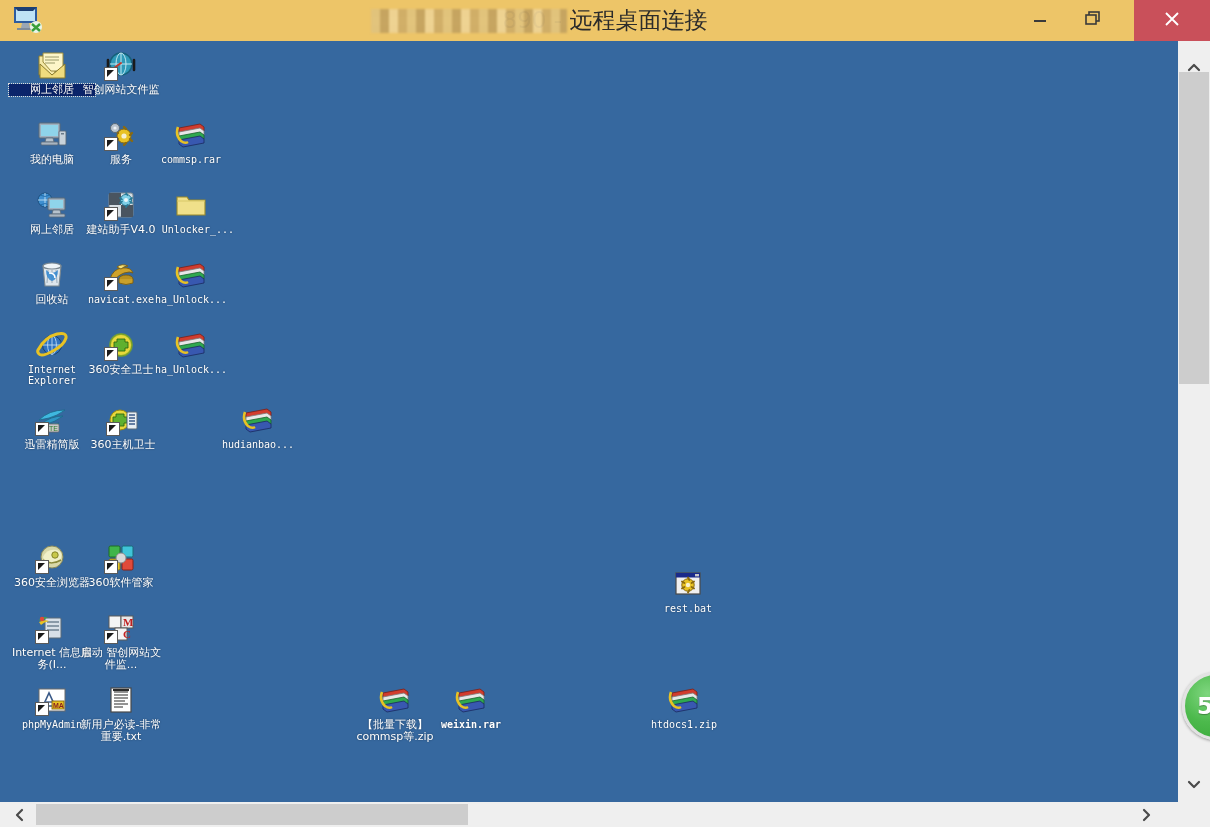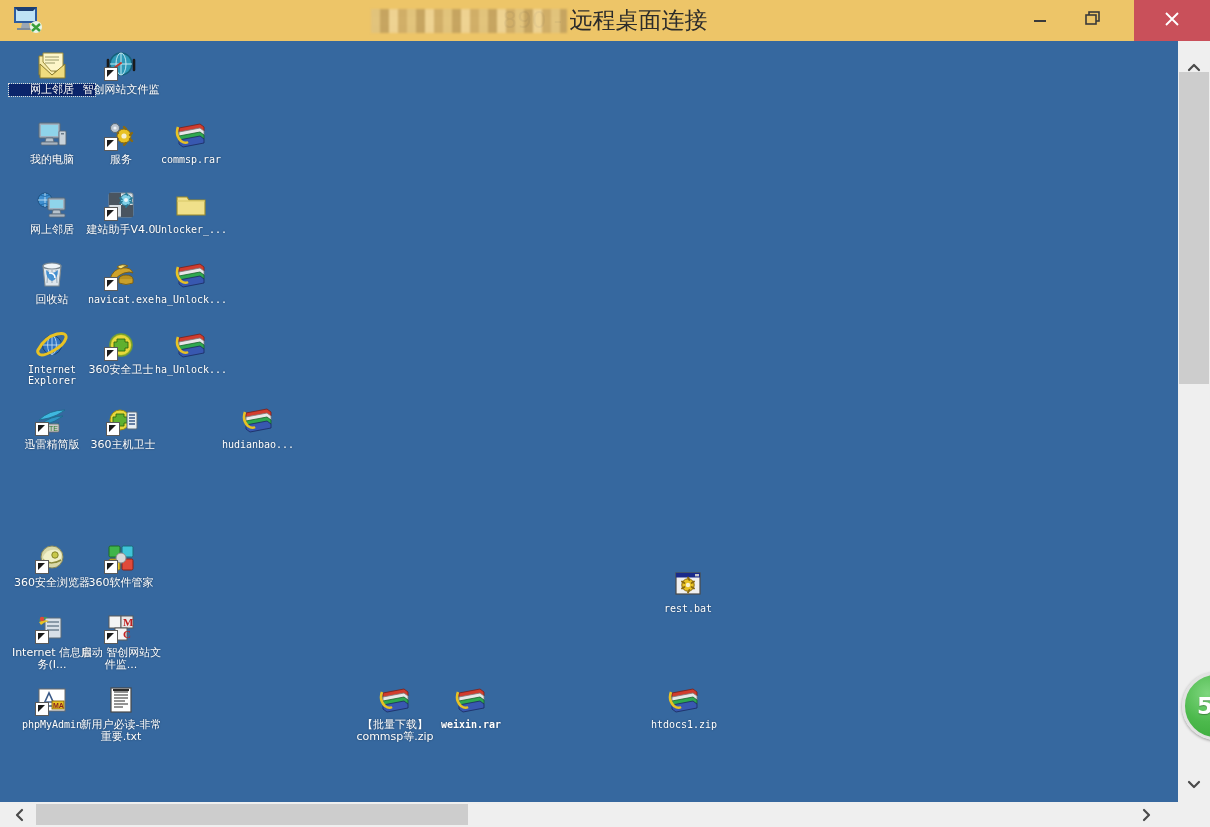--- a/index.html
+++ b/index.html
@@ -364,21 +364,21 @@
         <div class="glyphbox"><svg width="34" height="32" viewBox="0 0 34 32">
       <rect x="5" y="4" width="24" height="24" rx="2" fill="#d5dde3" stroke="#7a8790" stroke-width="1"></rect>
       <path d="M5 4 L17 4 L17 16 L5 16 Z" fill="#4a5560"></path>
       <path d="M17 16 L29 16 L29 28 L17 28 Z" fill="#4a5560"></path>
       <circle cx="22" cy="11" r="5.6" fill="#7fd0e8" stroke="#2a7a96" stroke-width="1"></circle>
       <circle cx="22" cy="11" r="2" fill="#eaf7fb"></circle>
       <path d="M22 4 L23.4 6 M28 9 L26 10.4 M28 14 L26 12.6 M22 18 L23.4 16 M16 14 L18 12.6 M16 9 L18 10.4" stroke="#2a7a96" stroke-width="1.7" stroke-linecap="round"></path>
     </svg><span class="shortcut-arrow"></span></div>
         <span class="lbl">建站助手V4.0</span>
       </div>
-      <div class="icon" style="left: 148px; top: 148px;">
+      <div class="icon" style="left: 148px; top: 148px; text-align: right;">
         <div class="glyphbox"><svg width="34" height="32" viewBox="0 0 34 32">
       <path d="M3 8 L13 8 L15 11 L31 11 L31 26 L3 26 Z" fill="#f0e08a" stroke="#9a8a2a" stroke-width="1.1"></path>
       <path d="M3 12 L31 12" stroke="#d8c868" stroke-width="1"></path>
     </svg></div>
         <span class="lbl">Unlocker_...</span>
       </div>
       <div class="icon cjk" style="left: 9px; top: 218px;">
         <div class="glyphbox"><svg width="34" height="32" viewBox="0 0 34 32">
       <path d="M8 7 L26 7 L24 27 L10 27 Z" fill="#dde6ec" stroke="#7a8790" stroke-width="1.1"></path>
       <ellipse cx="17" cy="7" rx="9" ry="3" fill="#eef4f8" stroke="#7a8790" stroke-width="1.1"></ellipse>

